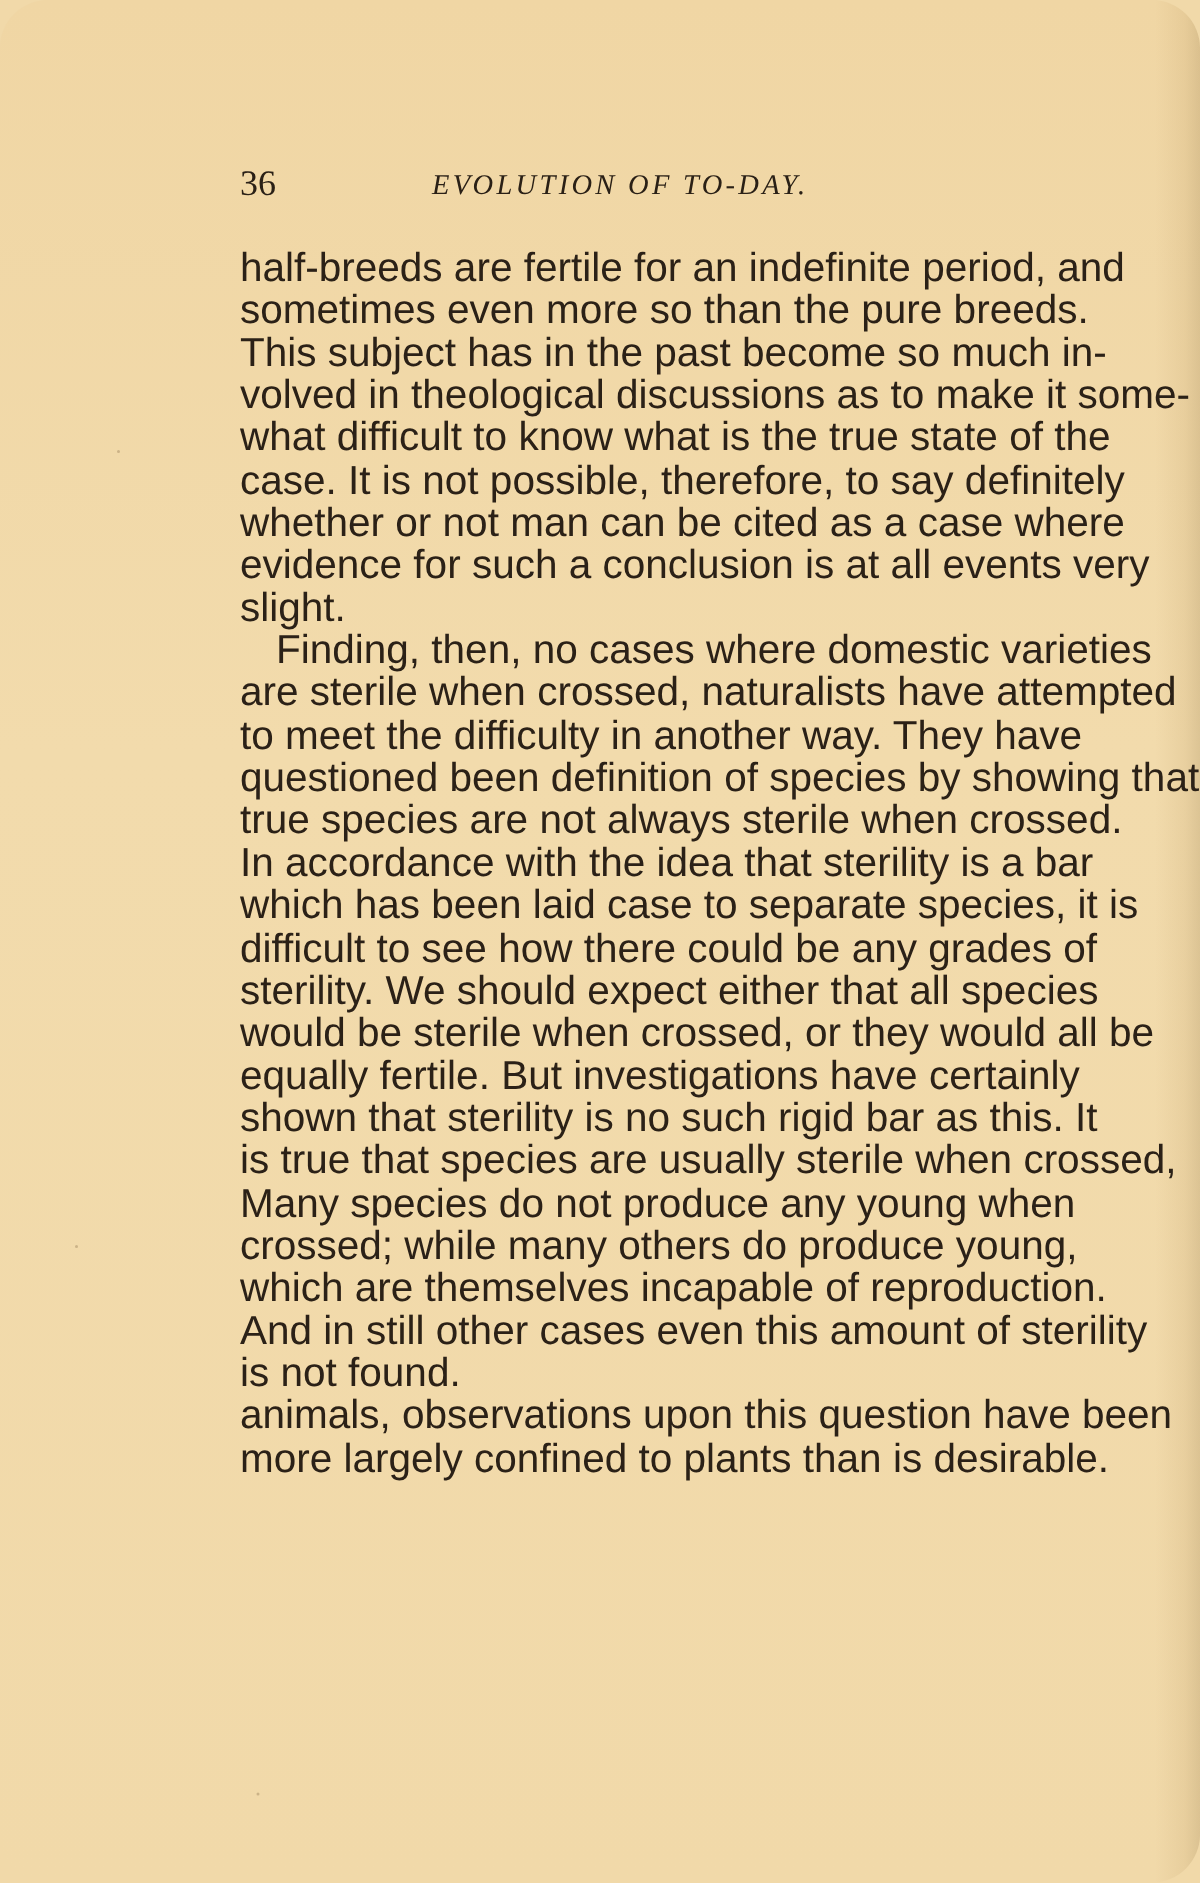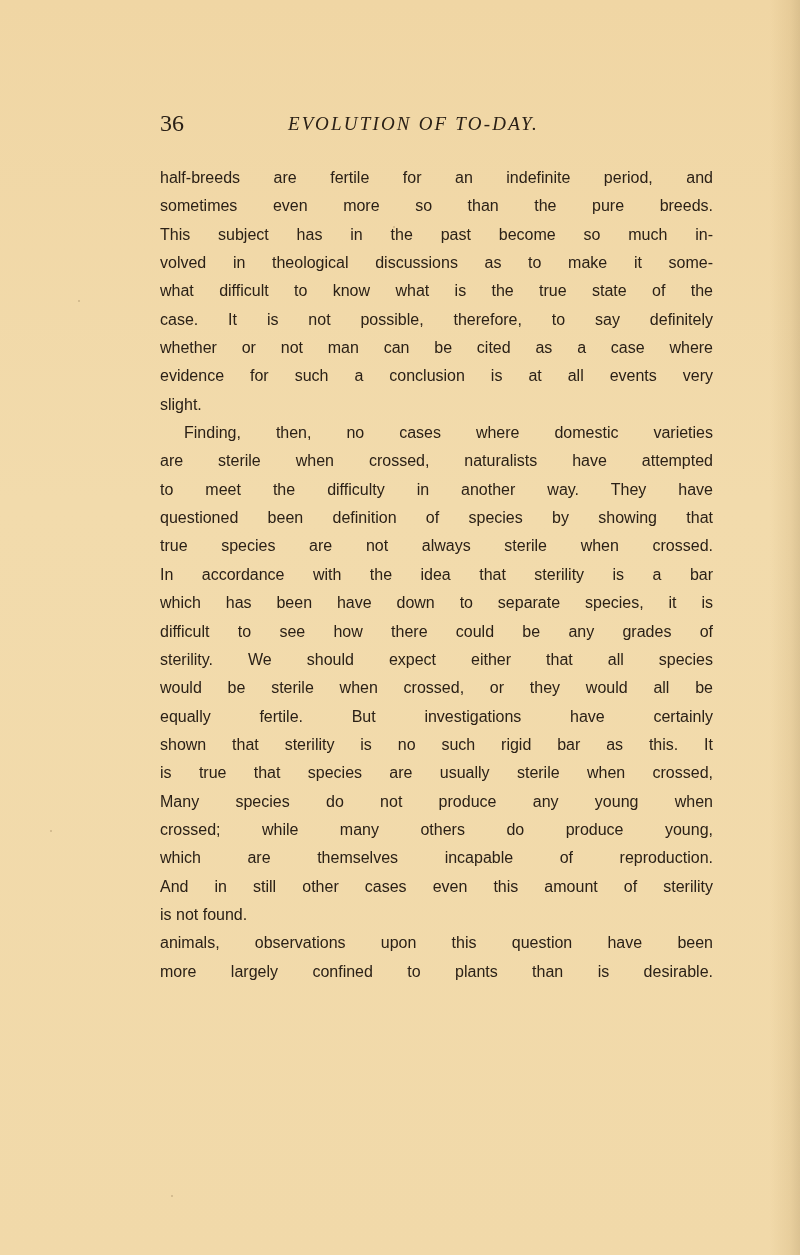--- a/index.html
+++ b/index.html
@@ -6,37 +6,38 @@
     body {
       width: 800px; height: 1255px; overflow: hidden;
       background: #f1d9a9;
       position: relative;
     }
     .page {
       position: absolute; inset: 0;
       background:
         linear-gradient(to right, rgba(0,0,0,0) 0px, rgba(0,0,0,0) 770px, rgba(150,110,50,0.10) 790px, rgba(120,90,40,0.18) 800px),
         linear-gradient(to bottom, #f0d6a4 0%, #f2dbac 40%, #f1d9a9 100%);
+      border-radius: 32px;
     }
     .running-head {
       position: absolute; left: 160px; top: 108px; width: 560px; height: 30px;
       font-family: "Liberation Serif", serif; color: #2a2016;
     }
     .page-number {
       position: absolute; left: 0; top: 0;
       font-size: 24px; line-height: 30px;
     }
     .head-title {
       position: absolute; left: 128px; top: 2px;
       font-size: 19px; line-height: 28px; font-style: italic; letter-spacing: 2.2px;
     }
     .body-text {
       position: absolute; left: 160px; top: 164px; width: 553px;
       font-family: "Liberation Sans", sans-serif; color: #2b2117;
-      font-size: 16px; line-height: 28.35px;
+      font-size: 27px; line-height: 28.35px;
     }
     .line {
       display: block; white-space: nowrap; text-align: justify; text-align-last: justify;
       height: 28.35px;
     }
     .line.last { text-align-last: left; }
     .line.indent { padding-left: 24px; }
     .speck { position: absolute; width: 2px; height: 2px; background: #b39a72; border-radius: 50%; opacity: 0.6; }
   </style>
 </head>
@@ -57,21 +58,21 @@
     <span class="line">case. It is not possible, therefore, to say definitely</span>
     <span class="line">whether or not man can be cited as a case where</span>
     <span class="line">evidence for such a conclusion is at all events very</span>
     <span class="line last">slight.</span>
     <span class="line indent">Finding, then, no cases where domestic varieties</span>
     <span class="line">are sterile when crossed, naturalists have attempted</span>
     <span class="line">to meet the difficulty in another way. They have</span>
     <span class="line">questioned been definition of species by showing that</span>
     <span class="line">true species are not always sterile when crossed.</span>
     <span class="line">In accordance with the idea that sterility is a bar</span>
-    <span class="line">which has been have down to separate species, it is</span>
+    <span class="line">which has been laid case to separate species, it is</span>
     <span class="line">difficult to see how there could be any grades of</span>
     <span class="line">sterility. We should expect either that all species</span>
     <span class="line">would be sterile when crossed, or they would all be</span>
     <span class="line">equally fertile. But investigations have certainly</span>
     <span class="line">shown that sterility is no such rigid bar as this. It</span>
     <span class="line">is true that species are usually sterile when crossed,</span>
     <span class="line">Many species do not produce any young when</span>
     <span class="line">crossed; while many others do produce young,</span>
     <span class="line">which are themselves incapable of reproduction.</span>
     <span class="line">And in still other cases even this amount of sterility</span>

